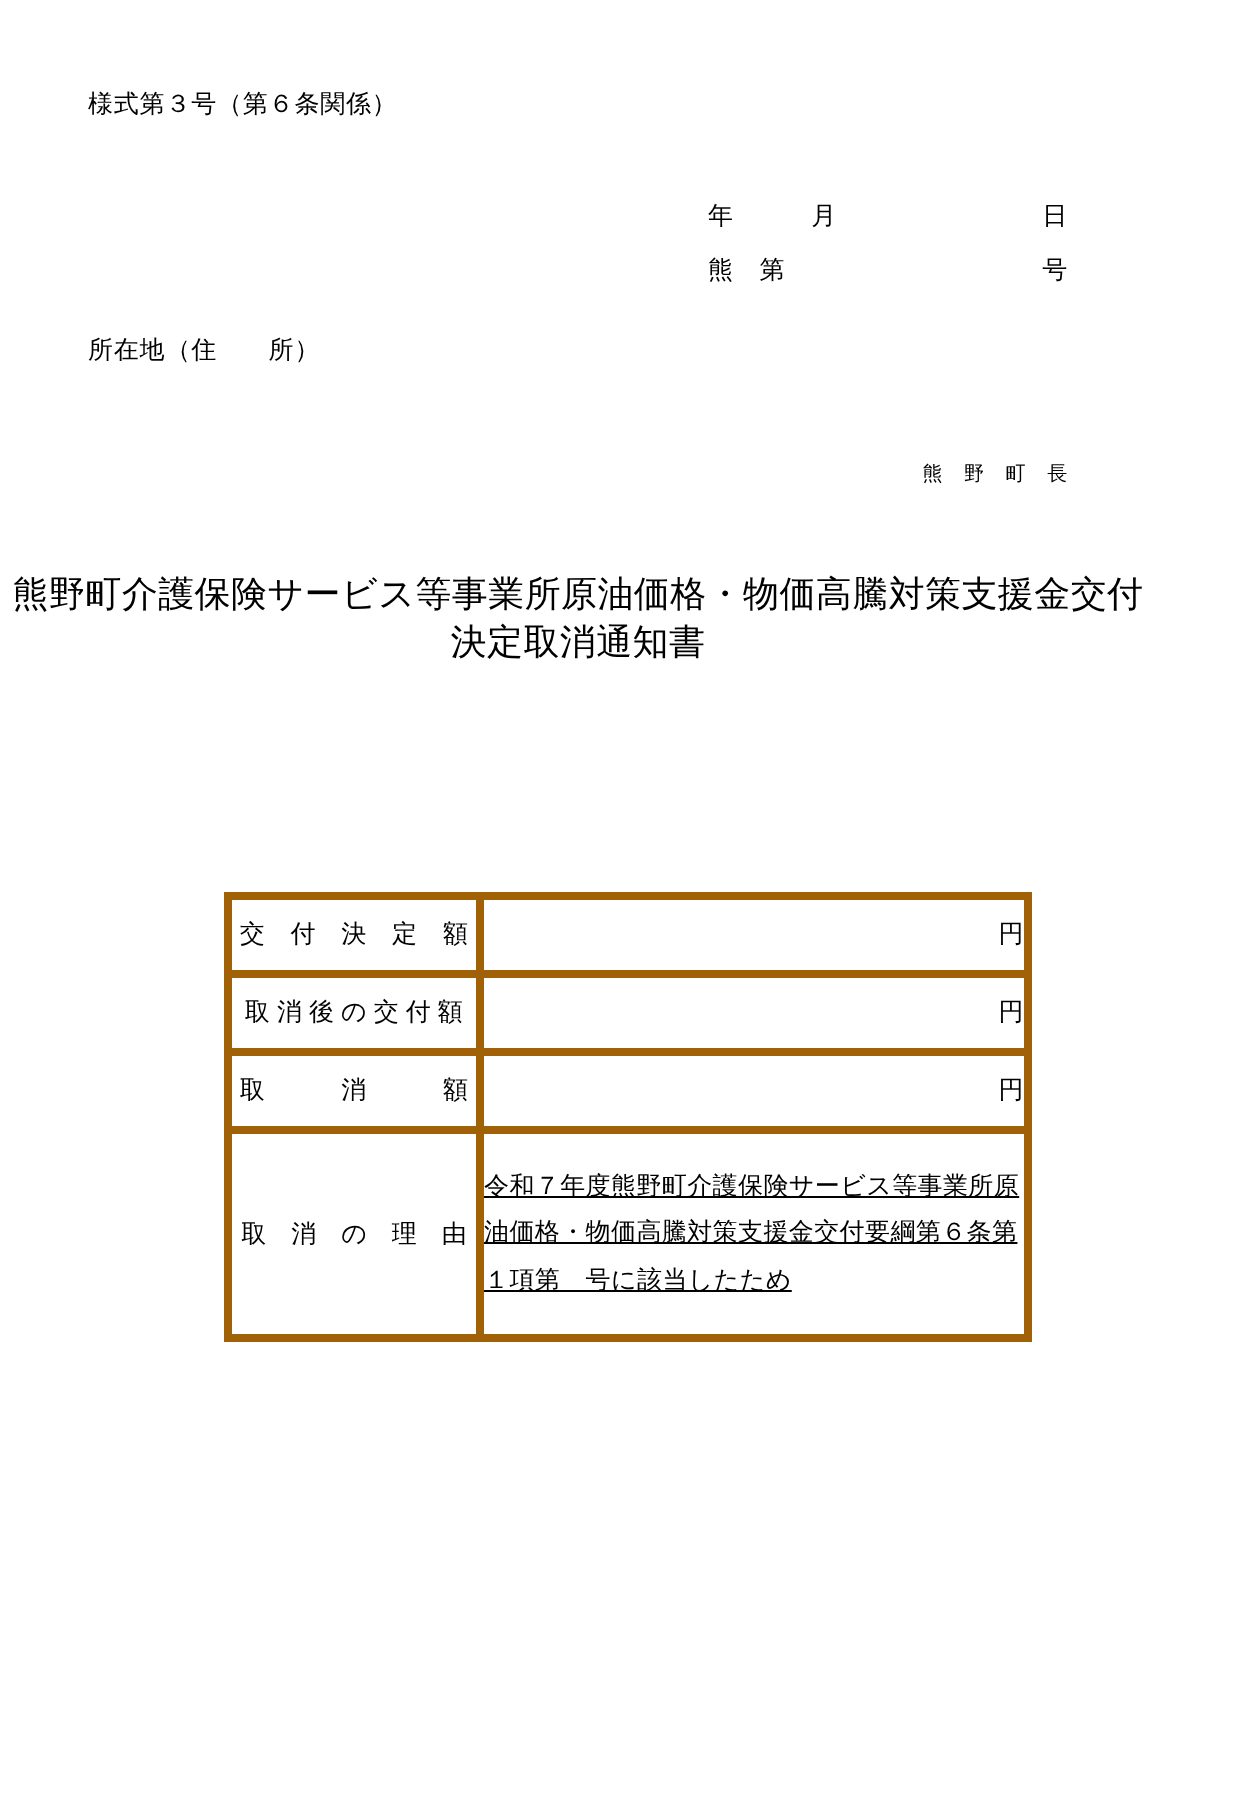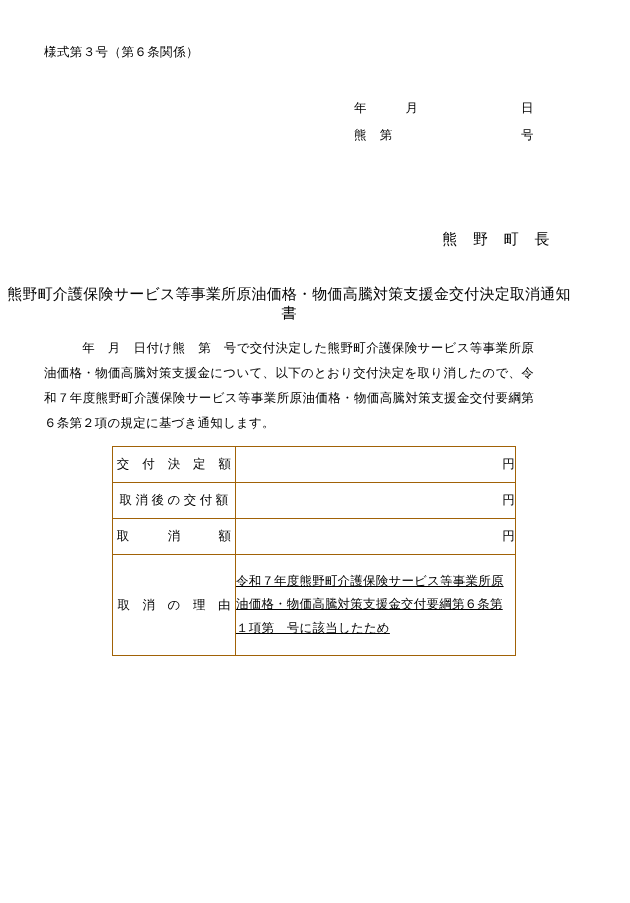--- a/index.html
+++ b/index.html
@@ -54,33 +54,33 @@
   .addressee-line {
     margin-bottom: 10px;
     white-space: pre;
   }
   .addressee-line .sama {
     display: inline-block;
     margin-left: 96px;
   }
   .issuer {
     position: absolute;
-    right: 28px;
+    right: 44px;
     top: 230px;
-    font-size: 15px;
+    font-size: 10px;
     letter-spacing: 0.4px;
     white-space: pre;
   }
   .doc-title {
     position: absolute;
     left: 0;
     right: 0;
     top: 285px;
     text-align: center;
-    font-size: 15px;
+    font-size: 18px;
     letter-spacing: 0.2px;
   }
   .body-text {
     position: absolute;
     left: 44px;
     right: 44px;
     top: 336px;
     font-size: 12.5px;
     line-height: 2.0;
     text-align: justify;
@@ -89,21 +89,21 @@
   .body-text .indent { display: inline-block; width: 38px; }
   table.amounts {
     position: absolute;
     left: 112px;
     top: 446px;
     width: 404px;
     border-collapse: collapse;
     font-size: 12.5px;
   }
   table.amounts td {
-    border: 1px solid #a16207;
+    border: 4px solid #a16207;
     padding: 0;
     vertical-align: middle;
   }
   td.label {
     width: 122px;
     height: 35px;
     text-align: center;
     letter-spacing: 0.2px;
     white-space: pre;
   }
@@ -140,27 +140,27 @@
       <span>年　　　月</span>
       <span>日</span>
     </div>
     <div class="doc-no-line">
       <span>熊　第</span>
       <span>号</span>
     </div>
   </div>
 
   <div class="addressee">
+    <div class="addressee-line">所在地（住　　所）</div>
   </div>
 
   <div class="issuer">熊　野　町　長</div>
 
   <div class="doc-title">熊野町介護保険サービス等事業所原油価格・物価高騰対策支援金交付決定取消通知書</div>
 
-  <div class="body-text"><span class="indent"></span><span>年　月　日付け熊　第　号で交付決定した熊野町介護保険サービス等事業所原油価格・物価高騰対策支援金について、以下のとおり交付決定を取り消したので、令和７年度熊野町介護保険サービス等事業所原油価格・物価高騰対策支援金交付要綱第６条第２項の規定に基づき通知します。</span></div>
 
   <table class="amounts">
     <tbody>
       <tr>
         <td class="label">交　付　決　定　額</td>
         <td class="value">円</td>
       </tr>
       <tr>
         <td class="label">取 消 後 の 交 付 額</td>
         <td class="value">円</td>

